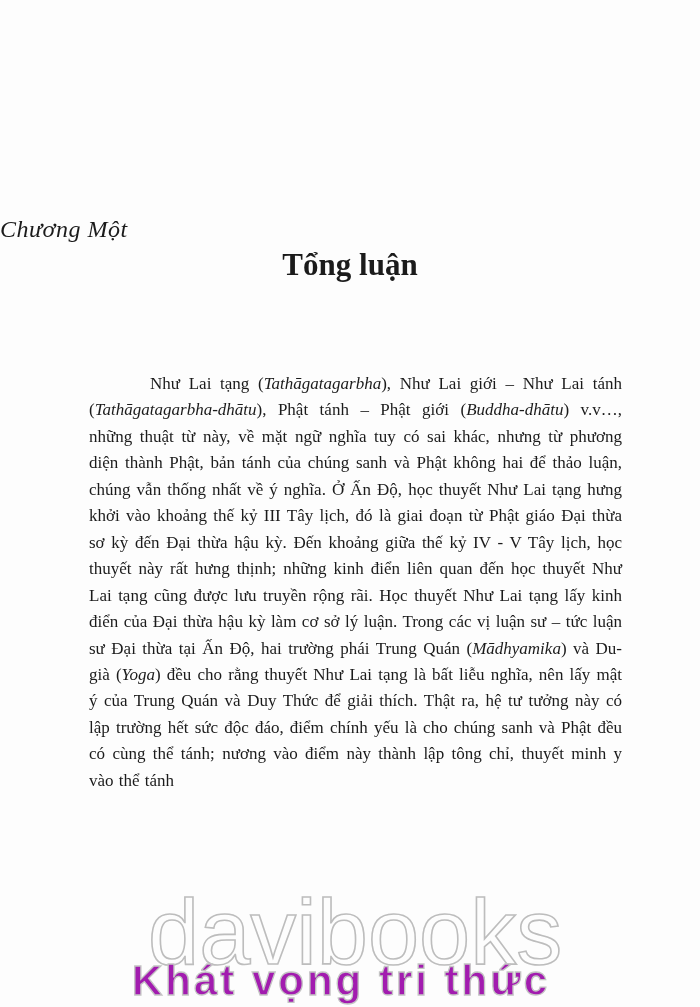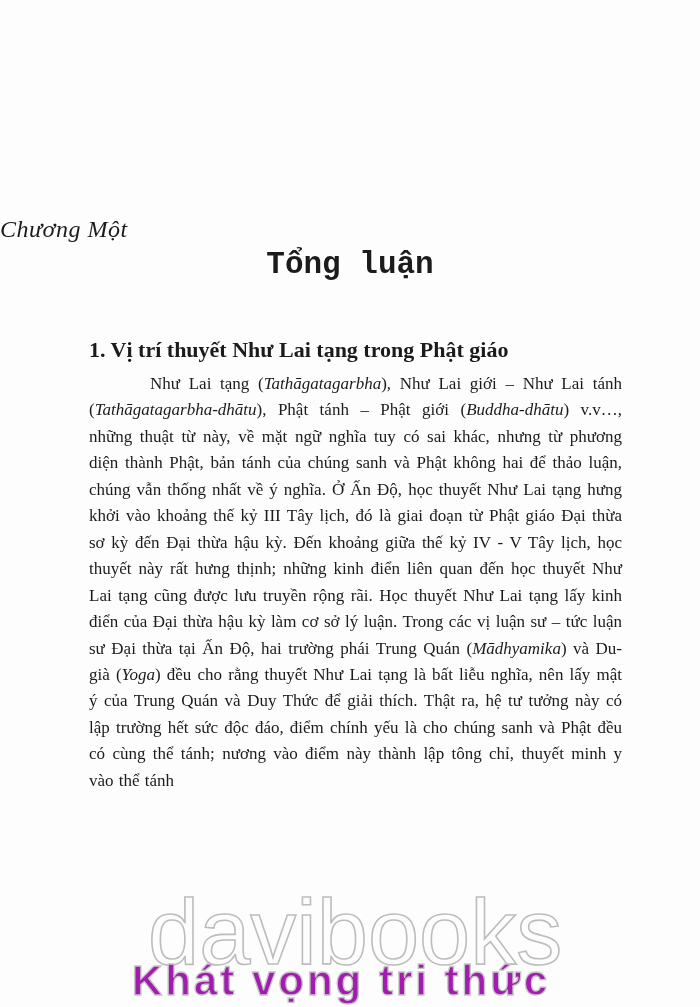--- a/index.html
+++ b/index.html
@@ -28,21 +28,20 @@
   }
   .chapter-title {
     position: absolute;
     top: 247px;
     left: 0;
     right: 0;
     text-align: center;
     font-weight: bold;
     font-size: 31px;
     z-index: 2;
-    font-family: Liberation Mono, monospace;
   }
   .section-heading {
     position: absolute;
     top: 337px;
     left: 89px;
     width: 534px;
     font-weight: bold;
     font-size: 22px;
     z-index: 2;
   }
@@ -100,17 +99,16 @@
 
   <div class="watermark">
     <div class="wm-brand">davibooks</div>
     <div class="wm-tagline">Khát vọng tri thức</div>
   </div>
 
   <div class="chapter-label">Chương Một</div>
 
   <div class="chapter-title">Tổng luận</div>
 
-  <div class="section-heading">1. Vị trí thuyết Như Lai tạng trong Phật giáo</div>
 
   <div class="body-text"><span>Như Lai tạng (</span><i>Tathāgatagarbha</i><span>), Như Lai giới – Như Lai tánh (</span><i>Tathāgatagarbha-dhātu</i><span>), Phật tánh – Phật giới (</span><i>Buddha-dhātu</i><span>) v.v…, những thuật từ này, về mặt ngữ nghĩa tuy có sai khác, nhưng từ phương diện thành Phật, bản tánh của chúng sanh và Phật không hai để thảo luận, chúng vẫn thống nhất về ý nghĩa. Ở Ấn Độ, học thuyết Như Lai tạng hưng khởi vào khoảng thế kỷ III Tây lịch, đó là giai đoạn từ Phật giáo Đại thừa sơ kỳ đến Đại thừa hậu kỳ. Đến khoảng giữa thế kỷ IV - V Tây lịch, học thuyết này rất hưng thịnh; những kinh điển liên quan đến học thuyết Như Lai tạng cũng được lưu truyền rộng rãi. Học thuyết Như Lai tạng lấy kinh điển của Đại thừa hậu kỳ làm cơ sở lý luận. Trong các vị luận sư – tức luận sư Đại thừa tại Ấn Độ, hai trường phái Trung Quán (</span><i>Mādhyamika</i><span>) và Du-già (</span><i>Yoga</i><span>) đều cho rằng thuyết Như Lai tạng là bất liễu nghĩa, nên lấy mật ý của Trung Quán và Duy Thức để giải thích. Thật ra, hệ tư tưởng này có lập trường hết sức độc đáo, điểm chính yếu là cho chúng sanh và Phật đều có cùng thể tánh; nương vào điểm này thành lập tông chỉ, thuyết minh y vào thể tánh</span></div>
 
 </div>
 
 </body></html>

